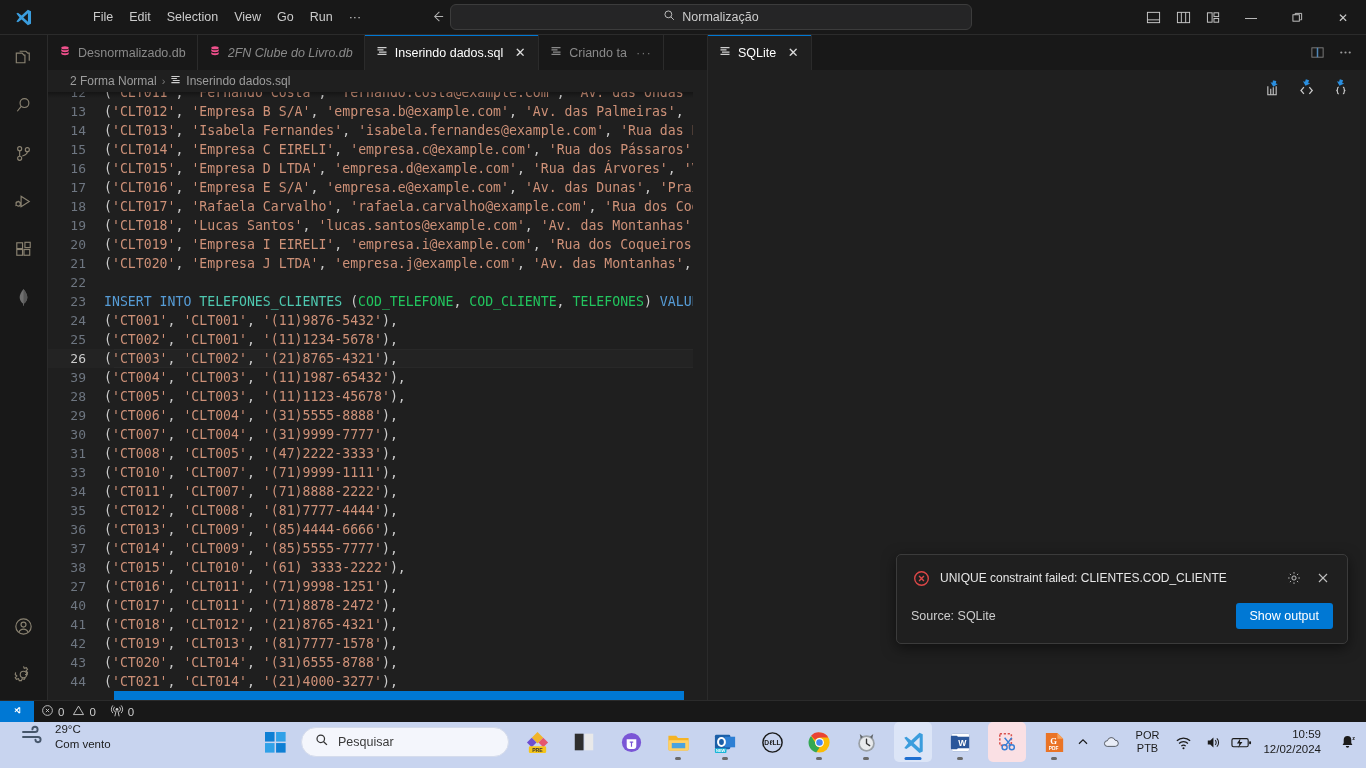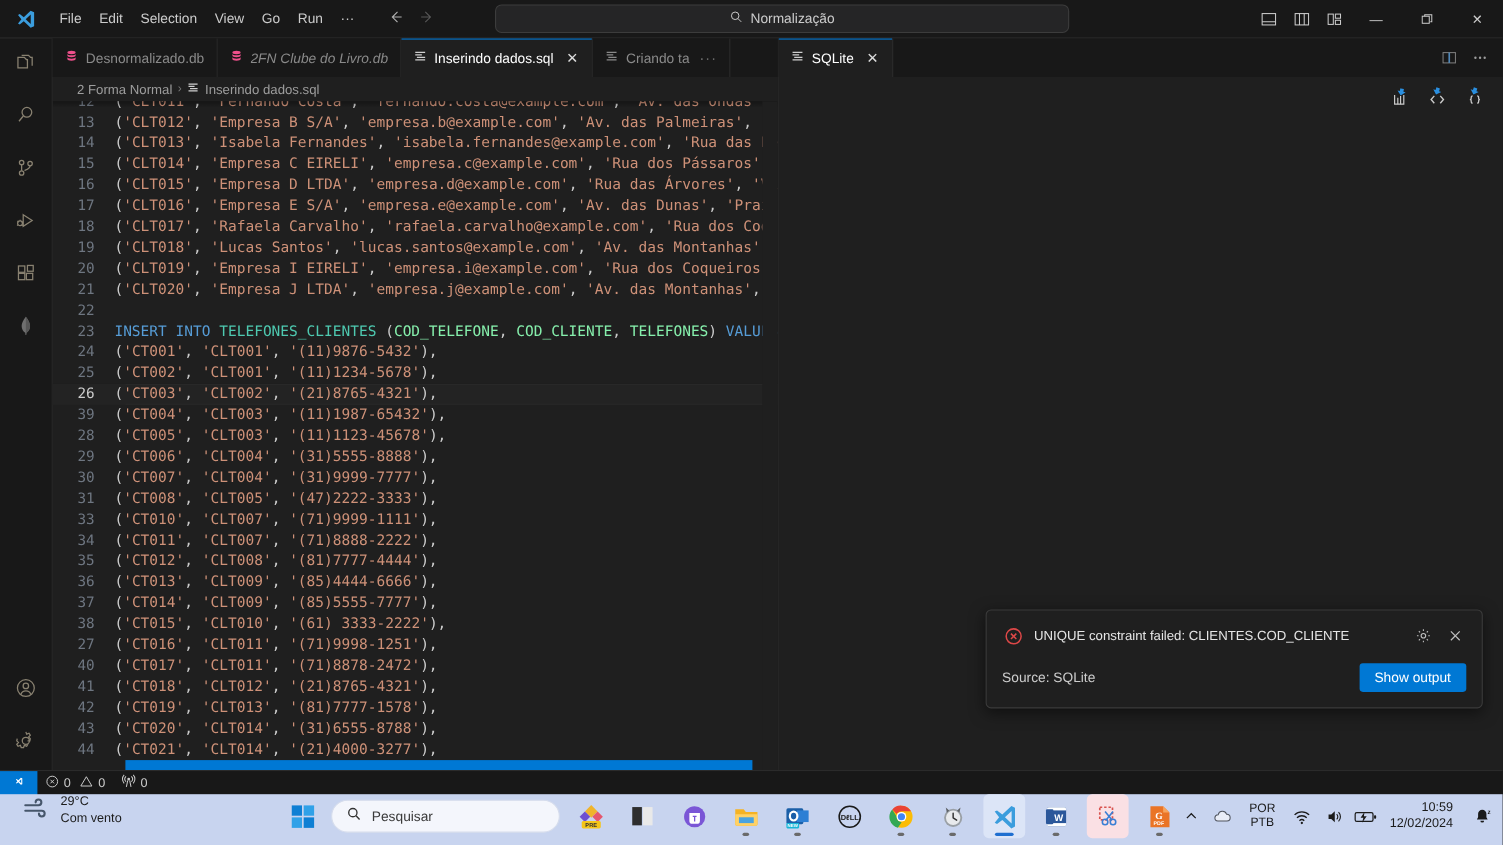--- a/index.html
+++ b/index.html
@@ -5,21 +5,21 @@
   * { margin:0; padding:0; box-sizing:border-box; }
   html,body { width:1366px; height:768px; overflow:hidden; background:#1e1e1e;
     font-family:"Liberation Sans", sans-serif; -webkit-font-smoothing:antialiased; }
 
   
   .vscode { position:absolute; left:0; top:0; width:1366px; height:722px;
     background:#1e1e1e; color:#cccccc; display:flex; flex-direction:column; }
 
   
   .titlebar { height:35px; background:#181818; display:flex; align-items:center;
-    flex:0 0 35px; border-bottom:1px solid #2b2b2b; position:relative; }
+    flex:0 0 35px; border-bottom:1px solid #2b2b2b; position:relative;gap:39px; }
   .vsc-logo { width:46px; height:35px; display:flex; align-items:center; justify-content:center; }
   .menu { display:flex; align-items:center; gap:0px; }
   .menu-item { font-size:12.5px; color:#cccccc; padding:3px 8px; border-radius:4px;
     cursor:default; white-space:nowrap; }
   .nav-arrows { display:flex; align-items:center; gap:14px; margin-left:22px; }
   .arrow { color:#cccccc; opacity:.85; font-size:15px; line-height:1; }
   .arrow.dim { opacity:.35; }
   .cmdcenter { position:absolute; left:450px; top:4px; width:522px; height:26px;
     background:#252526; border:1px solid #3c3c3c; border-radius:6px;
     display:flex; align-items:center; justify-content:center; gap:6px; }
@@ -72,21 +72,21 @@
   .ln-row { display:flex; height:19px; white-space:pre; position:relative; }
   .ln-row.current { background:#232323; }
   .ln-row.current::after{ content:""; position:absolute; left:66px; right:0; top:0; bottom:0;
      border-top:1px solid #282828; border-bottom:1px solid #282828; pointer-events:none; }
   .ln { width:56px; text-align:right; padding-right:18px; color:#6e7681; flex:0 0 56px;
     font-size:13px; }
   .ln-row.current .ln { color:#cccccc; }
   .src { flex:1; color:#cccccc; overflow:hidden; }
   .kw { color:#569cd6; }
   .tbl { color:#4ec9b0; }
-  .col { color:#86efac; }
+  .col { color:#22c55e; }
   .str { color:#ce9178; }
   .pun { color:#cccccc; }
   .minimap { position:absolute; right:0; top:0; width:14px; bottom:0; background:#1f1f1f; }
   .scroll-shadow { position:absolute; left:0; right:0; top:0; height:6px;
     background:linear-gradient(to bottom, rgba(0,0,0,.34), rgba(0,0,0,0)); }
   .hscroll { position:absolute; left:66px; bottom:0; height:9px; width:570px; background:#0078d4; }
 
   
   .sqlite-pane { flex:1; background:#1f1f1f; position:relative; }
   .sqlite-tools { position:absolute; right:16px; top:8px; display:flex; align-items:center; gap:14px; }

